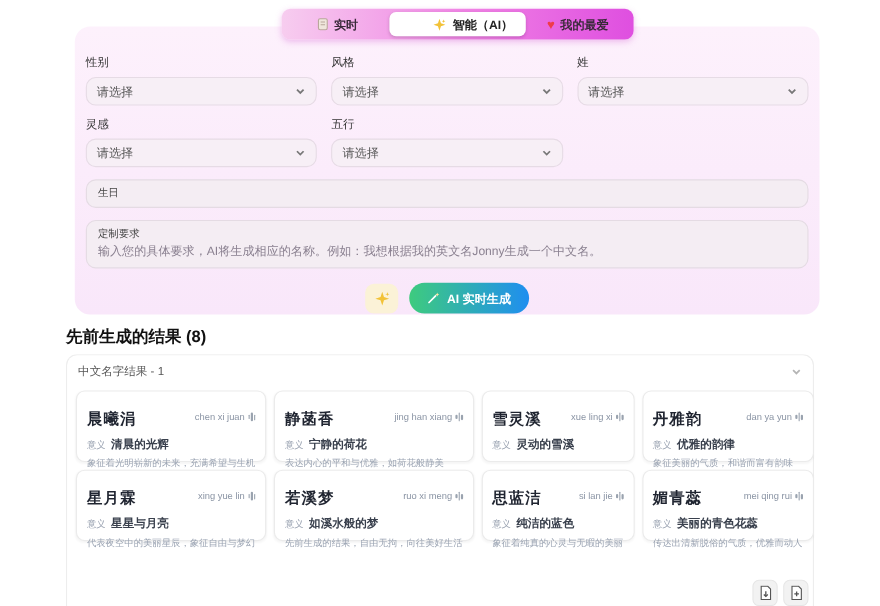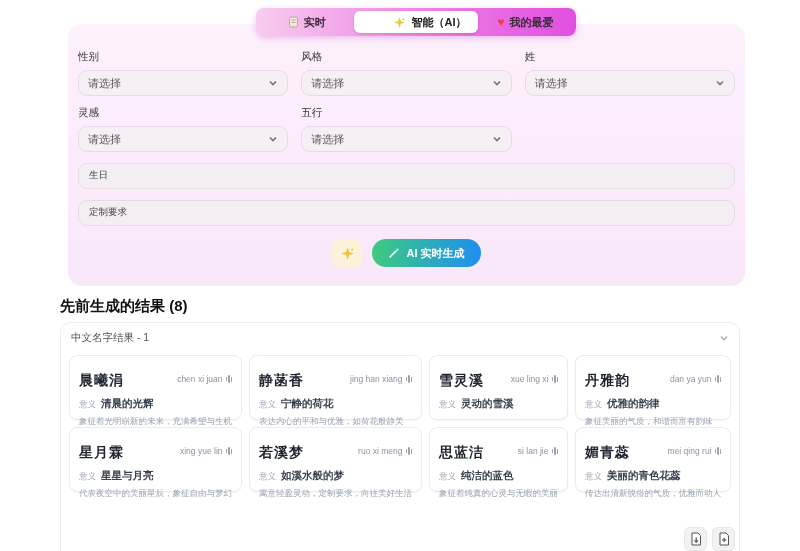--- a/index.html
+++ b/index.html
@@ -161,20 +161,21 @@
         </div>
         <div></div>
       </div>
 
       <div class="bigbox">
         <div class="in-label">生日</div>
       </div>
 
       <div class="bigbox">
         <div class="in-label">定制要求</div>
+        <input type="text" placeholder="输入您的具体要求，AI将生成相应的名称。例如：我想根据我的英文名Jonny生成一个中文名。" style="">
       </div>
 
       <div class="btn-row">
         <button class="sparkle-btn">
           <span>
             <svg width="15" height="15" viewBox="0 0 24 24">
                 <path d="M12 2 L14.5 9.5 L22 12 L14.5 14.5 L12 22 L9.5 14.5 L2 12 L9.5 9.5 Z" fill="#f2c238"></path>
                 <path d="M19.5 2.5 L20.2 4.8 L22.5 5.5 L20.2 6.2 L19.5 8.5 L18.8 6.2 L16.5 5.5 L18.8 4.8 Z" fill="#f2c238"></path>
               </svg>
           </span>
@@ -307,21 +308,21 @@
                 <i></i>
                 <i></i>
                 <i></i>
               </span>
           </span>
         </div>
         <div class="meaning-row">
           <span class="meaning-label">意义</span>
           <span class="meaning-text">如溪水般的梦</span>
         </div>
-        <div class="card-desc">寓意轻盈灵动，定制要求，向往美好生活</div>
+        <div class="card-desc">先前生成的结果，自由无拘，向往美好生活</div>
       </div>
 
       <div class="card">
         <div class="card-top">
           <span class="card-name">思蓝洁</span>
           <span class="pinyin-wrap">
             <span class="card-pinyin">si lan jie</span>
             <span class="wave">
                 <i></i>
                 <i></i>

